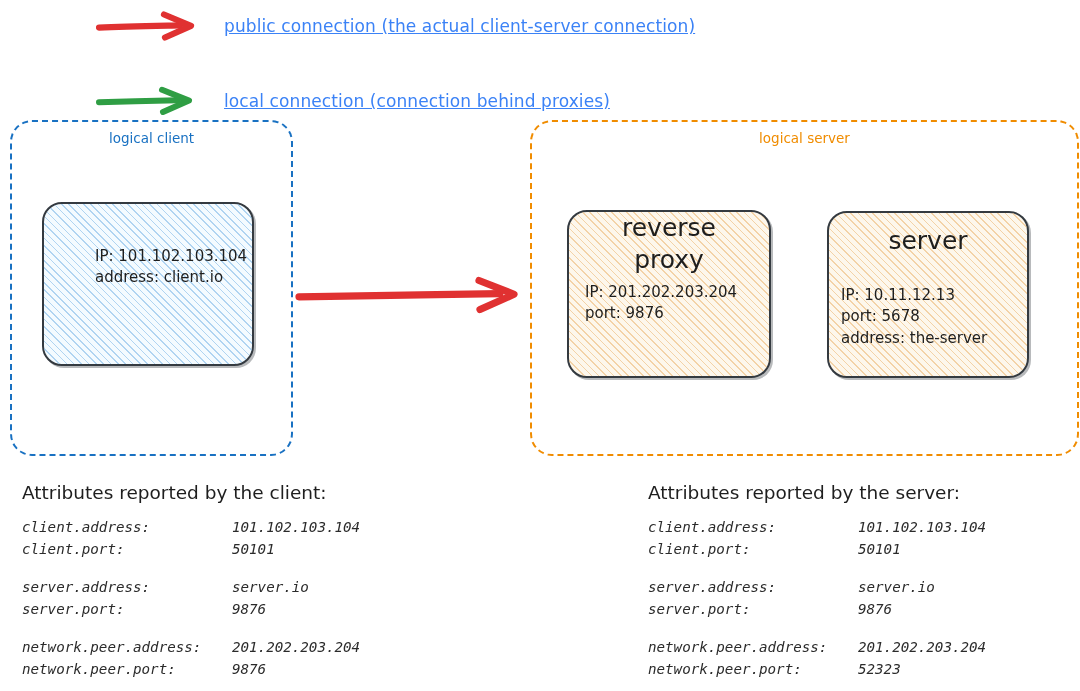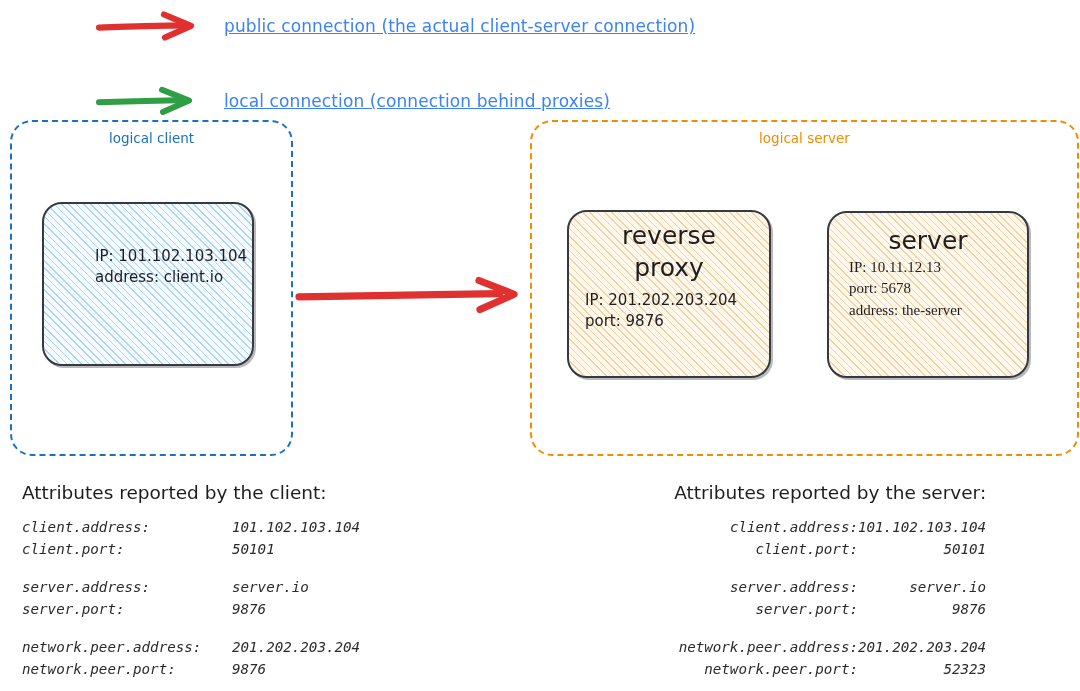--- a/index.html
+++ b/index.html
@@ -126,41 +126,41 @@
   }
   .card-lines div { white-space: nowrap; }
 
   
   #node-client { left: 42px; top: 202px; width: 212px; height: 164px; }
   #node-client .card-inner { padding: 10px 0 0 0; }
   #node-client .card-lines { margin-top: 32px; padding-left: 51px; }
 
   
   #node-reverse-proxy { left: 567px; top: 210px; width: 204px; height: 168px; }
-  #node-reverse-proxy .card-inner { padding: 8px 0 0 0; }
+  #node-reverse-proxy .card-inner { padding: 0 0 0 0; }
   #node-reverse-proxy .card-lines { margin-top: 6px; padding-left: 16px; }
 
   
   #node-server { left: 827px; top: 211px; width: 202px; height: 167px; }
   #node-server .card-inner { padding: 12px 0 0 0; }
-  #node-server .card-lines { padding-left: 20px; font-family: Liberation Serif, serif; }
+  #node-server .card-lines { margin-top: 28px; padding-left: 12px; }
 
   
   #main-arrow {
     position: absolute;
     left: 295px;
     top: 272px;
     width: 235px;
     height: 46px;
   }
 
   
   .attr-block { position: absolute; }
   #attrs-client { left: 22px; top: 482px; }
-  #attrs-server { left: 648px; top: 482px; text-align: right; }
+  #attrs-server { left: 648px; top: 482px; }
 
   .attr-heading {
     font-family: "DejaVu Sans", sans-serif;
     font-size: 18.5px;
     color: #1e1e1e;
     white-space: nowrap;
     margin-bottom: 14px;
   }
   .attr-table {
     border-collapse: collapse;

